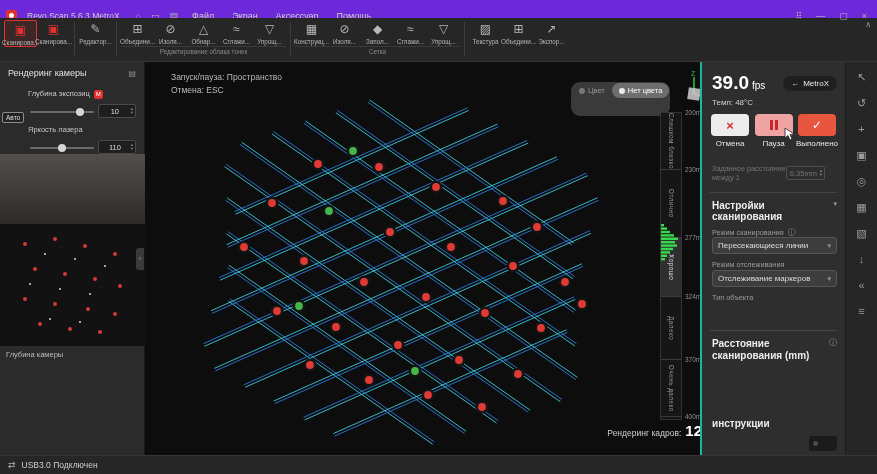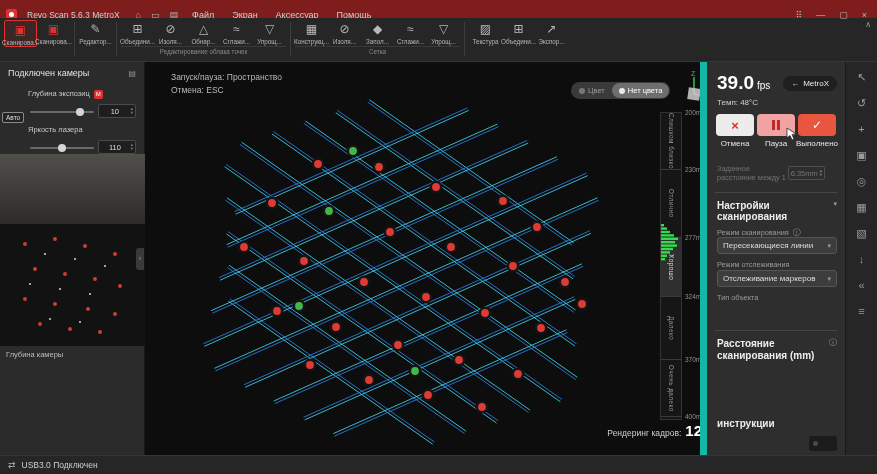--- a/index.html
+++ b/index.html
@@ -1,20 +1,20 @@
 <!DOCTYPE html>
 <html><head>
 <meta charset="utf-8">
 <style>
 *{margin:0;padding:0;box-sizing:border-box}
 html,body{width:877px;height:474px}
 body{position:relative;background:#0d0d0d;font-family:"Liberation Sans","DejaVu Sans",sans-serif;color:#ddd;overflow:hidden;font-size:9px}
 .abs{position:absolute}
 
-.titlebar{position:absolute;left:0;top:0;width:877px;height:33px;background:#7f1d1d;display:flex;align-items:center;justify-content:space-between;border-bottom:4px solid #a21caf}
+.titlebar{position:absolute;left:0;top:0;width:877px;height:33px;background:#6d28d9;display:flex;align-items:center;justify-content:space-between;border-bottom:2px solid #a21caf}
 .tb-left{display:flex;align-items:center;gap:10px;padding-left:6px}
 .app-logo{width:11px;height:11px;background:#e0312e;border-radius:2px;display:inline-block;position:relative}
 .app-logo::after{content:"";position:absolute;left:3px;top:3px;width:5px;height:5px;border-radius:50%;background:#fff}
 .app-title{font-size:8.5px;color:#cfcfcf;margin-right:6px;white-space:nowrap}
 .tb-ico{font-size:9px;color:#b5b5b5;cursor:default}
 .tb-menu{font-size:9px;color:#cfcfcf;margin:0 4px}
 .tb-center{position:absolute;left:0;right:0;text-align:center;font-size:9px;color:#dcdcdc;pointer-events:none}
 .tb-right{display:flex;align-items:center;gap:14px;padding-right:10px;position:relative;z-index:2}
 
 .toolbar{position:absolute;left:0;top:18px;width:877px;height:44px;background:#262626;border-bottom:1px solid #363636;display:flex;align-items:flex-start;padding:2px 4px 0 4px}
@@ -41,38 +41,38 @@
 .spin-arrows{display:flex;flex-direction:column;font-size:4.5px;line-height:4.5px;color:#888;padding-right:2px}
 .auto-tab{position:absolute;left:2px;top:50px;border:1px solid #8a8a8a;border-radius:2px;font-size:6.5px;padding:1px 3px;color:#ddd;background:#232323}
 .preview1{position:absolute;left:0;top:92px;width:145px;height:70px;background:linear-gradient(#514e4b,#2d2c2b)}
 .preview2{position:absolute;left:0;top:162px;width:145px;height:122px;background:#121212}
 .lp-depth{position:absolute;left:6px;top:288px;font-size:7.5px;color:#bdbdbd}
 .lp-collapse{position:absolute;right:0;top:186px;width:8px;height:22px;background:#3a3a3a;color:#999;font-size:8px;line-height:22px;text-align:center;border-radius:3px 0 0 3px}
 
 .viewport{position:absolute;left:161px;top:62px;width:555px;height:393px;background:#0d0d0d;overflow:hidden}
 #scan-svg{position:absolute;left:0;top:0}
 .vp-hints{position:absolute;left:10px;top:9px;font-size:8.5px;color:#b8b8b8;line-height:13px}
-.vp-toggle{position:absolute;left:410px;top:20px;height:17px;background:#3a3a3a;border-radius:9px;display:flex;align-items:flex-start;padding:1px}
+.vp-toggle{position:absolute;left:410px;top:20px;height:34px;background:#3a3a3a;border-radius:9px;display:flex;align-items:flex-start;padding:1px}
 .vt-seg{display:flex;align-items:center;gap:3px;font-size:7.5px;color:#9a9a9a;padding:0 7px;height:15px;border-radius:8px}
 .vt-active{background:#6e6e6e;color:#fff}
 .vt-dot{width:6px;height:6px;border-radius:50%;background:#777}
 .vt-dot-active{background:#e9e9e9}
 .vp-gizmo{position:absolute;left:512px;top:6px}
 .vp-scale{position:absolute;left:499px;top:50px;width:22px;height:308px;background:#161616;border:1px solid #333}
 .vz{border-bottom:1px solid #3a3a3a;display:flex;align-items:center;justify-content:center}
 .vz span{writing-mode:vertical-rl;font-size:6.3px;color:#9a9a9a;letter-spacing:.5px}
 .vz-good{background:#2f2f2f}
 .vz-good span{color:#e2e2e2}
 .vp-tick{position:absolute;left:524px;font-size:6.5px;color:#8f8f8f}
 #hist-svg{position:absolute;left:500px;top:162px}
 .vp-render{position:absolute;right:14px;bottom:16px;display:flex;align-items:baseline;gap:4px;color:#cfcfcf;font-size:8.5px}
 .vp-render b{font-size:15px;color:#fff}
 .vp-chevron{position:absolute;right:1px;top:190px;color:#8a8a8a;font-size:11px}
 
-.right-panel{position:absolute;left:700px;top:62px;width:145px;height:393px;background:#2e2e2e;border-left:7px solid #14b8a6}
+.right-panel{position:absolute;left:700px;top:62px;width:145px;height:393px;background:#2e2e2e;border-left:2px solid #14b8a6}
 .fps-num{font-size:19px;font-weight:bold;color:#fff}
 .fps-unit{font-size:10px;color:#fff;margin-left:3px}
 .rp-temp{position:absolute;left:10px;top:36px;font-size:8px;color:#cfcfcf}
 .metrox{position:absolute;right:8px;top:14px;background:#1f1f1f;border:none;color:#e8e8e8;font-size:8px;border-radius:9px;padding:3px 8px;display:flex;gap:4px;align-items:center;font-family:inherit}
 .rp-actions{position:absolute;left:8px;right:8px;top:52px;display:flex;justify-content:space-between}
 .act{display:flex;flex-direction:column;align-items:center;gap:3px;width:40px}
 .act-box{width:38px;height:22px;border-radius:4px;display:flex;align-items:center;justify-content:center;position:relative}
 .act-cancel{background:#ececec}
 .act-x{color:#d9302c;font-size:13px;font-weight:bold;line-height:1}
 .act-pause{background:#f0a3a3}
@@ -217,21 +217,21 @@
         <span class="tbar-glyph">↗</span>
         <span class="tbar-label">Экспор...</span>
       </div>
     </div>
   </div>
   <span class="tb-collapse">∧</span>
 </div>
 
 <div class="left-panel">
   <div class="lp-header">
-    <span>Подключен камеры</span>
+    <span>Рендеринг камеры</span>
     <span class="lp-copy">▤</span>
   </div>
   <div class="lp-lab" style="left:28px;top:27px">
     <span>Глубина экспозиц</span><span class="m-badge">M</span>
   </div>
   <div class="track" style="left:30px;top:49px;width:64px">
     <span class="knob" style="left:46px"></span>
   </div>
   <div class="spin" style="left:98px;top:42px">
     <span class="spin-val">10</span>

